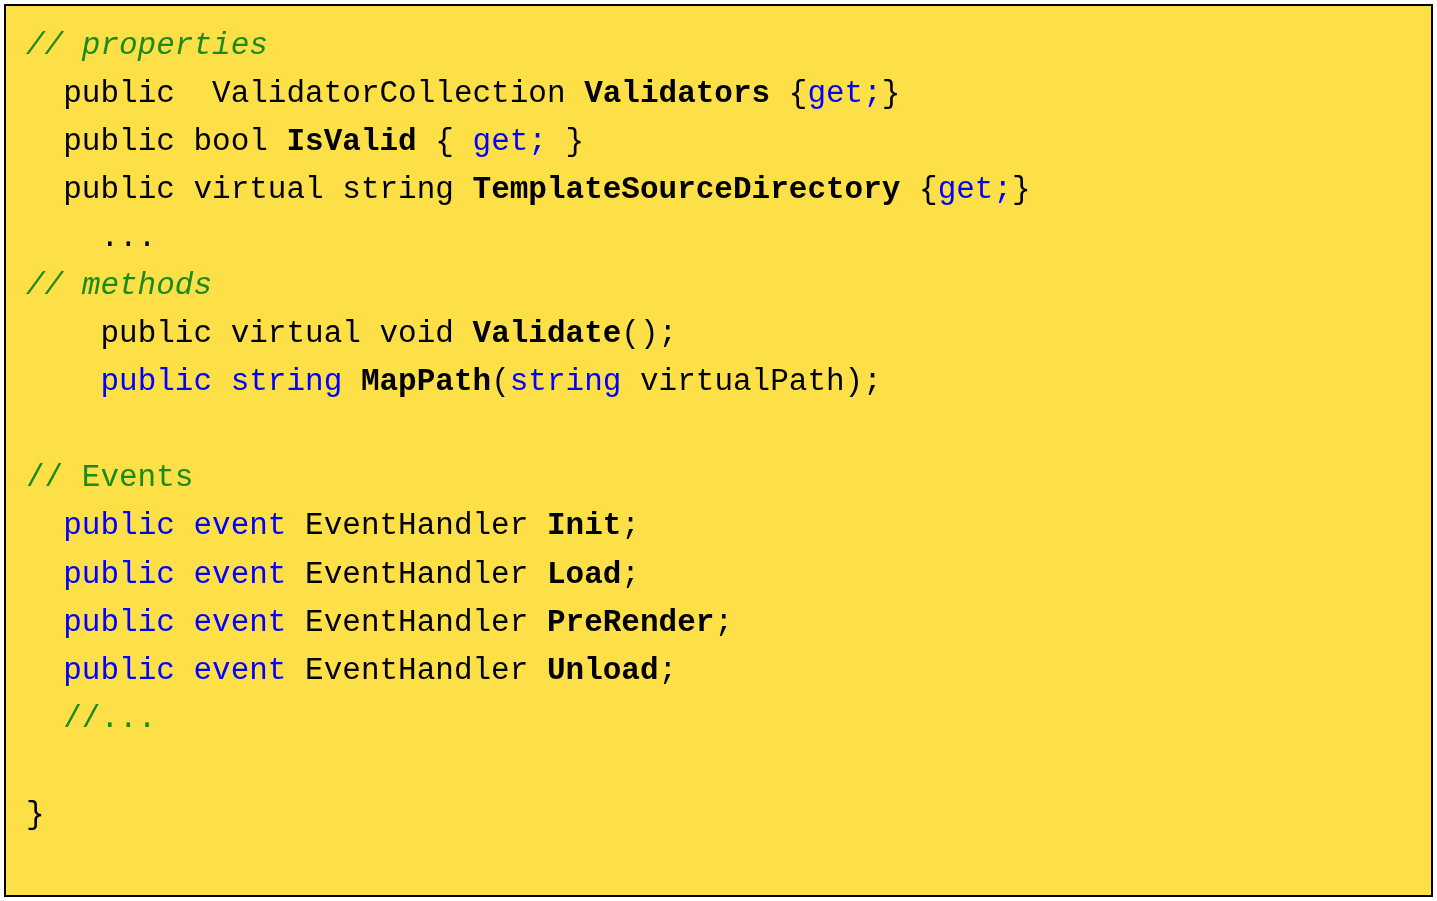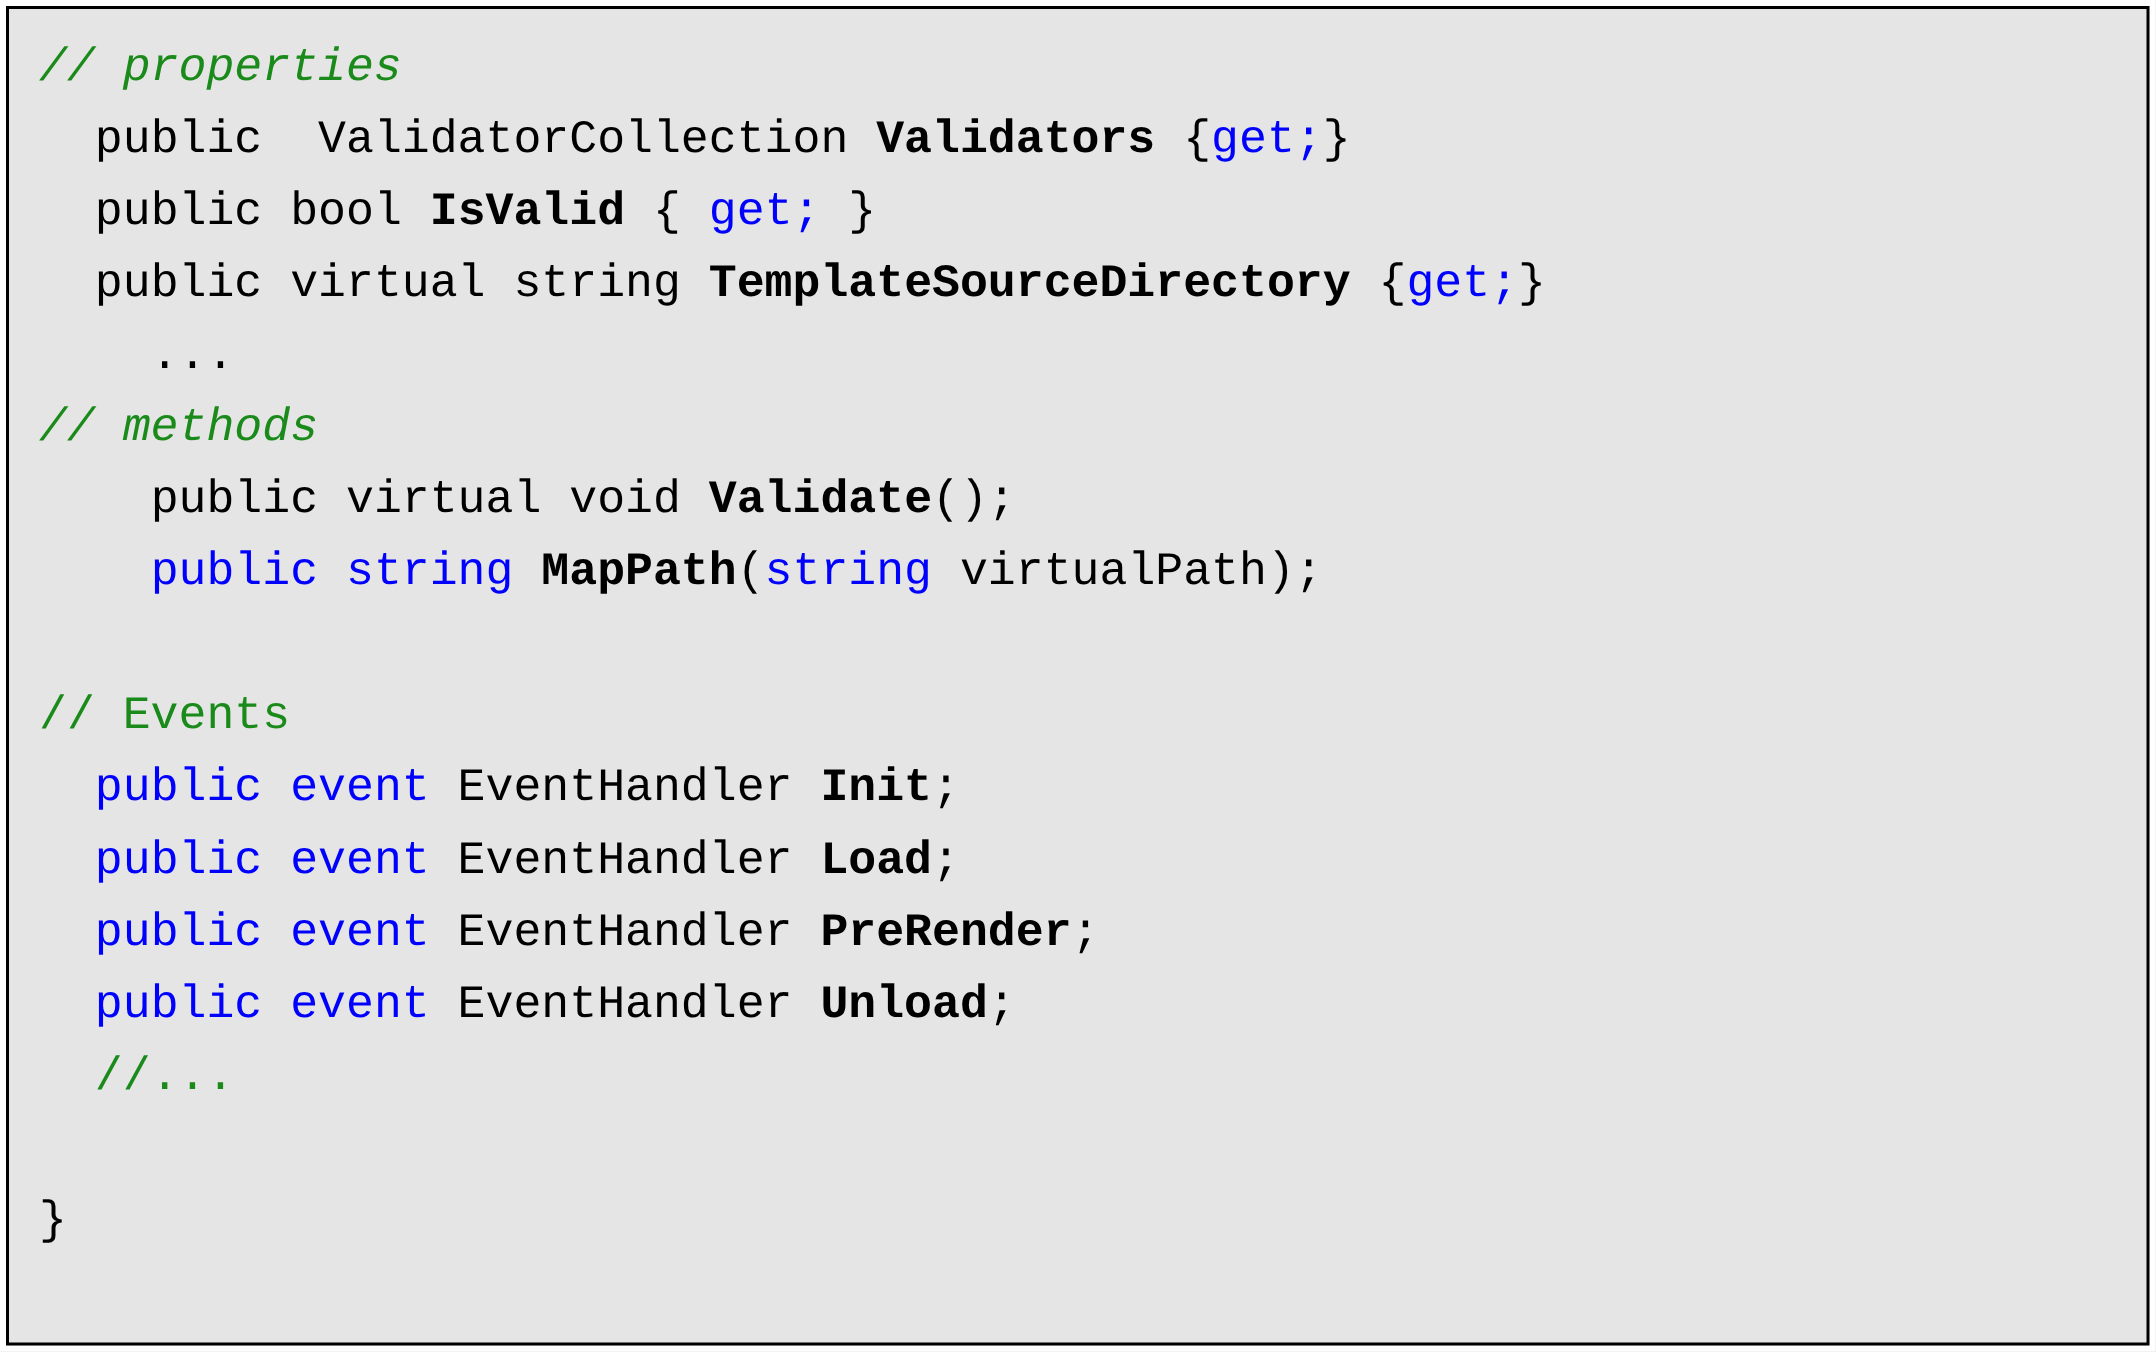--- a/index.html
+++ b/index.html
@@ -8,21 +8,21 @@
       box-sizing: border-box;
     }
     body {
       background: #ffffff;
       padding: 4px;
       font-family: "Lucida Console", "Consolas", "Courier New", monospace;
     }
     .code-block {
       width: 1429px;
       height: 893px;
-      background: #e5e5e5;
+      background: #fde047;
       border: 2px solid #000000;
       padding: 16px 20px;
       font-size: 31px;
       line-height: 1.55;
       white-space: pre;
       color: #000000;
     }
     .comment { color: #1a8a1a; font-style: italic; }
     .comment-plain { color: #1a8a1a; font-style: normal; }
     .keyword { color: #0000ff; }

